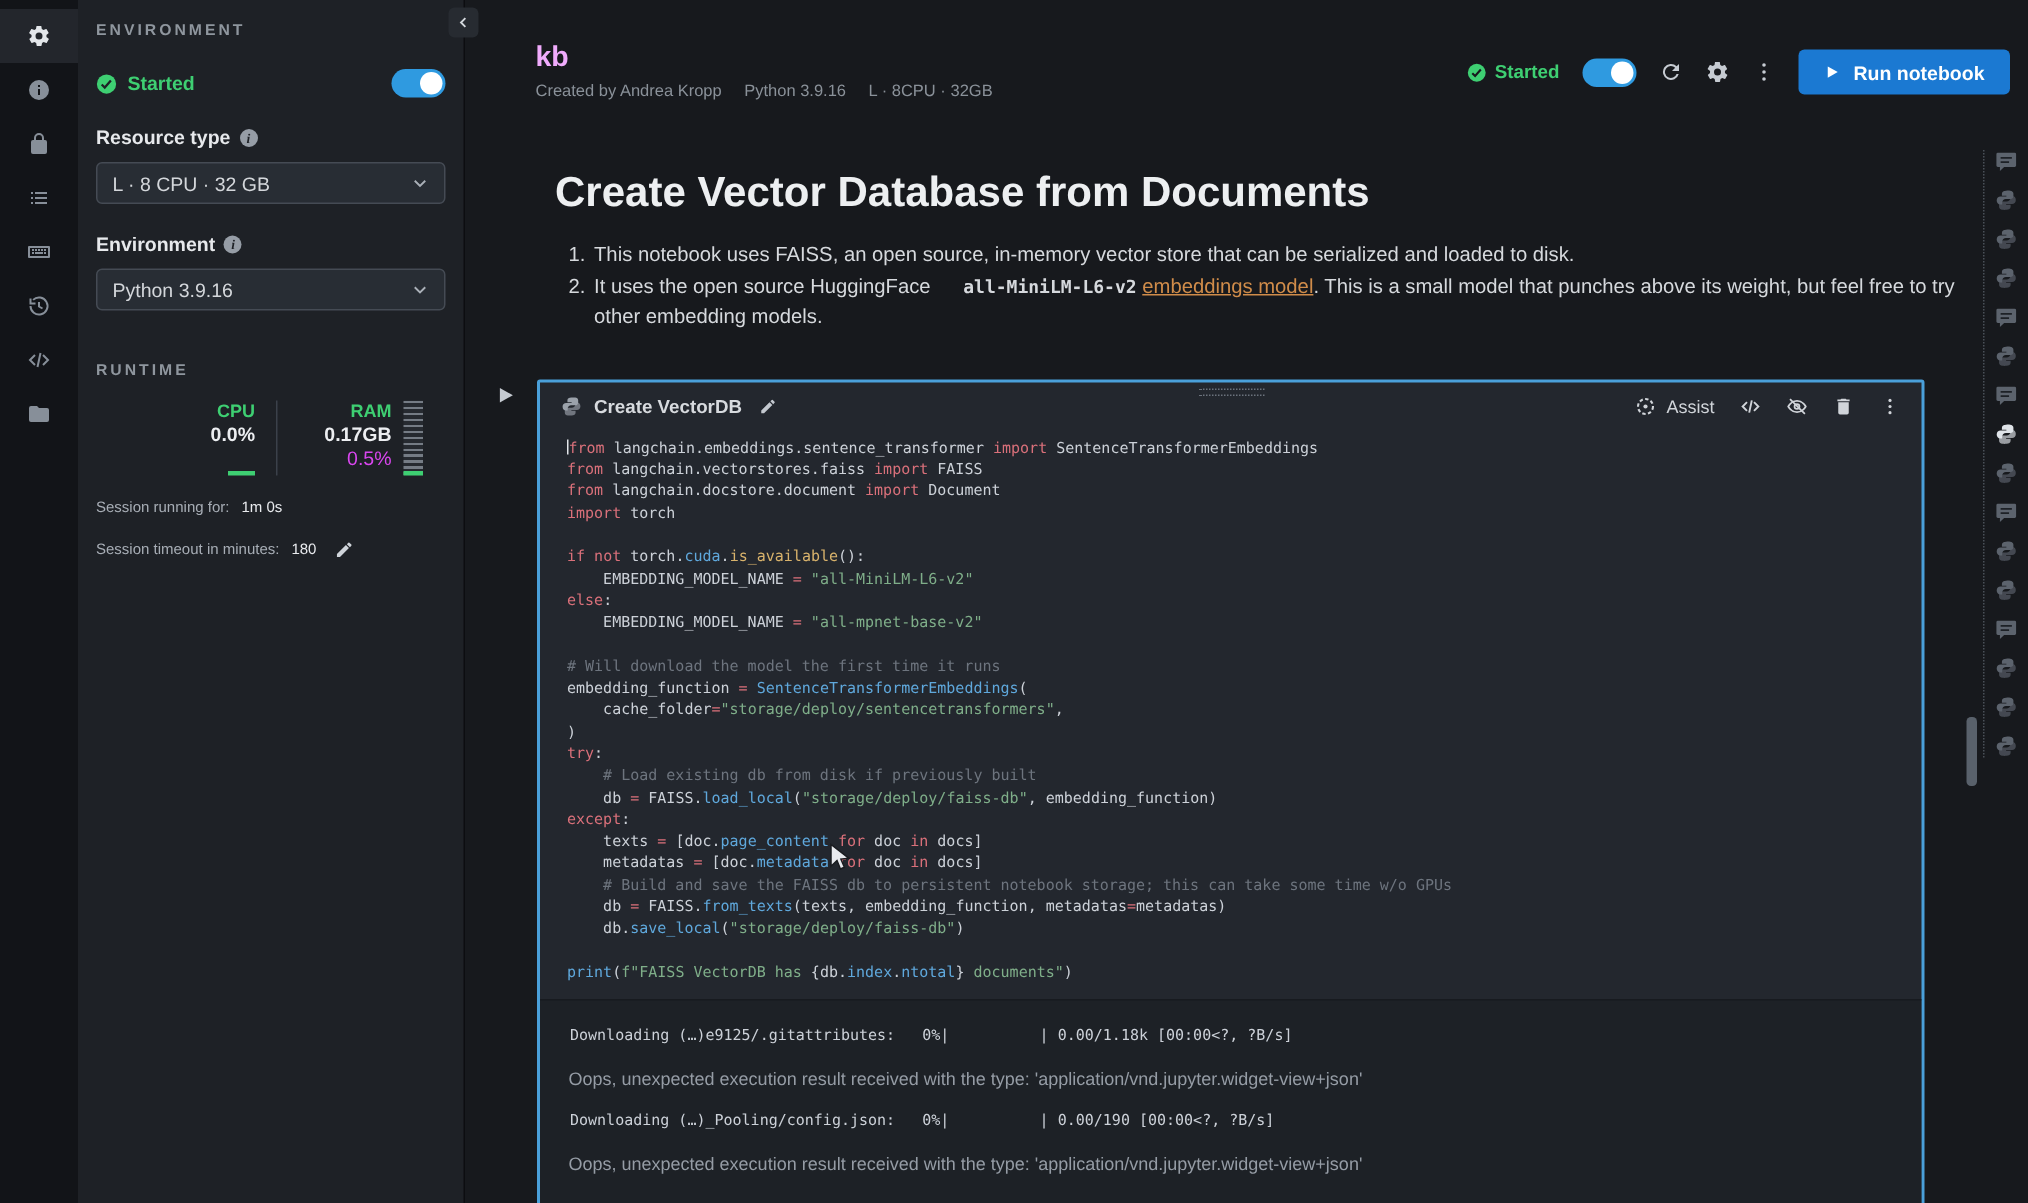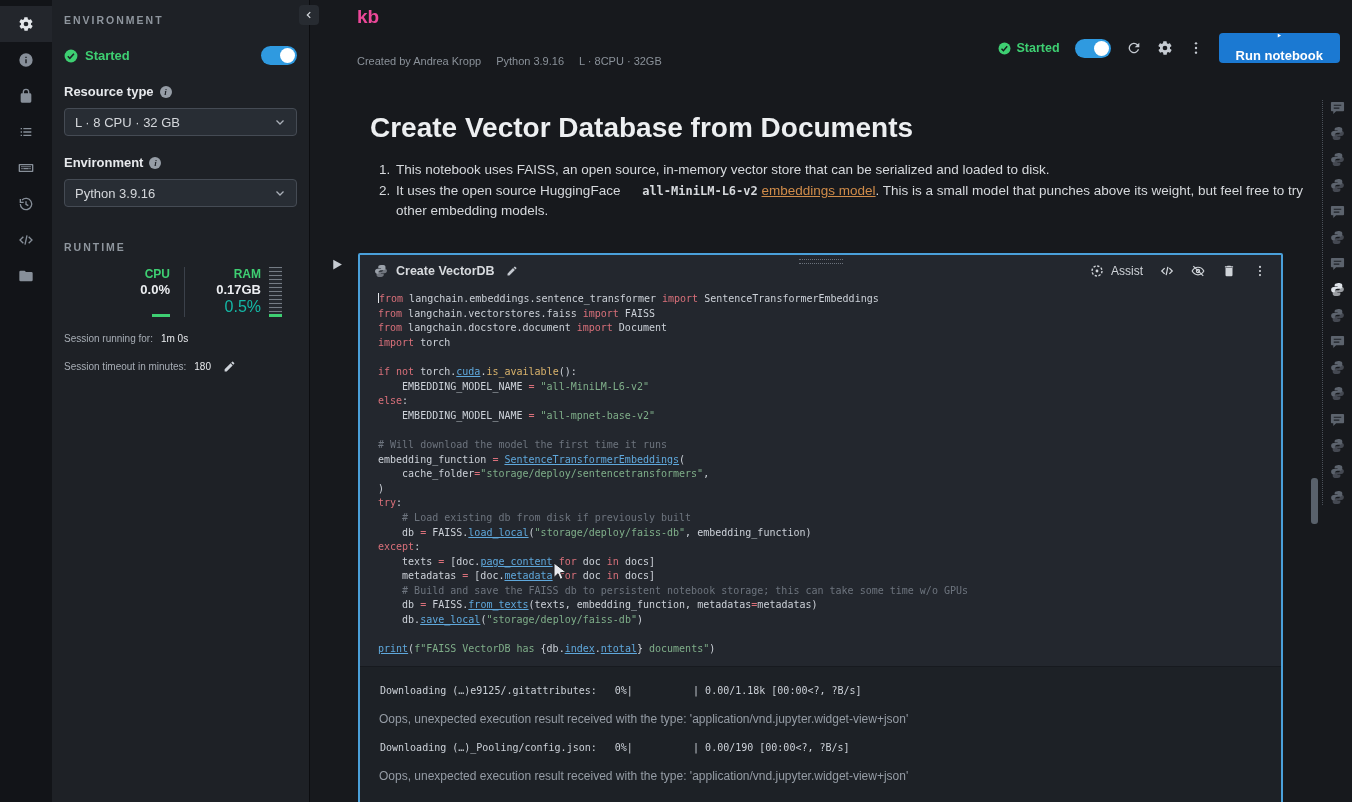--- a/index.html
+++ b/index.html
@@ -22,39 +22,39 @@
   .toggle .knob { position:absolute; right:2px; top:2px; width:15px; height:15px; border-radius:50%; background:#fff; }
   .field-label { display:flex; align-items:center; gap:6px; margin-top:19px; font-size:13px; font-weight:bold; color:#e7e9ec; }
   .info-dot { width:12px; height:12px; border-radius:50%; background:#969da6; color:#1e2126; font-size:9px; font-weight:bold; display:inline-flex; align-items:center; justify-content:center; font-family:"Liberation Serif", serif; font-style:italic; }
   .select { margin-top:9px; height:28px; background:#282d34; border:1px solid #454b54; border-radius:4px; display:flex; align-items:center; padding:0 10px; font-size:13px; color:#d4d7db; cursor:pointer; }
   .select svg { margin-left:auto; width:12px; height:12px; color:#aab0b8; }
   .runtime-title { font-size:10.5px; font-weight:bold; letter-spacing:2px; color:#8f969e; margin-top:34px; }
   .meters { display:flex; justify-content:flex-end; padding-right:15px; margin-top:14px; height:50px; }
   .m-col { width:62px; display:flex; flex-direction:column; align-items:flex-end; }
   .m-label { font-size:12px; font-weight:bold; color:#3ecf72; }
   .m-val { font-size:13px; font-weight:bold; color:#eceef1; margin-top:1px; }
-  .m-pct { font-size:16px; color:#14b8a6; margin-top:1px;margin-left:44px; }
+  .m-pct { font-size:13px; color:#d946ef; margin-top:1px;margin-left:44px; }
   .m-underline { width:18px; height:3px; background:#3ecf72; margin-top:auto; }
   .m-div { width:1px; background:#3b414a; margin:0 14px; }
   .m-bar { width:13px; height:50px; margin-left:8px; background:repeating-linear-gradient(180deg,#757c85 0px,#757c85 1.5px,#262a30 1.5px,#262a30 4px); position:relative; }
   .m-bar .m-fill { position:absolute; bottom:0; left:0; width:100%; height:3px; background:#3ecf72; }
   .session-row { margin-top:16px; font-size:10px; color:#a7adb5; display:flex; align-items:center; }
   .session-row .val { color:#e9ebee; margin-left:8px; }
   .session-row svg { width:13px; height:13px; color:#cfd4da; margin-left:12px; cursor:pointer; }
 
   
   .main { position:absolute; left:310px; top:0; width:1042px; height:802px; background:#17191d; }
   .collapse-btn { position:absolute; left:-11px; top:5px; width:20px; height:20px; background:#272b31; border-radius:4px; color:#d4d8dd; display:flex; align-items:center; justify-content:center; cursor:pointer; z-index:6; }
-  .doc-title { position:absolute; left:47px; top:6px; font-size:19px; font-weight:bold; color:#ec4899; }
+  .doc-title { position:absolute; left:47px; top:28px; font-size:19px; font-weight:bold; color:#f0abfc; }
   .doc-meta { position:absolute; left:47px; top:55px; font-size:11px; color:#8a9199; display:flex; gap:15px; }
   .hdr-controls { position:absolute; right:12px; top:33px; display:flex; align-items:center; gap:15px; height:30px; }
   .hdr-status { display:flex; align-items:center; gap:6px; color:#3ecf72; font-size:12.5px; font-weight:bold; }
   .icon-btn { color:#c6cbd2; cursor:pointer; display:flex; }
   .icon-btn svg { width:16px; height:16px; }
-  .run-btn { height:30px; background:#1b79d2; border-radius:4px; color:#fff; display:flex; align-items:center; gap:10px; padding:0 17px; font-size:13px; font-weight:bold; cursor:pointer;flex-direction:column; }
+  .run-btn { height:30px; background:#1b79d2; border-radius:4px; color:#fff; display:flex; align-items:center; gap:10px; padding:0 17px; font-size:13px; font-weight:bold; cursor:pointer; }
   .run-btn svg { width:10px; height:10px; }
 
   .nb-heading { position:absolute; left:60px; top:112px; font-size:28px; font-weight:bold; color:#edeff1; }
   .nb-list { position:absolute; left:84px; top:160px; width:910px; font-size:13.5px; color:#d6d9dd; }
   .nb-list li { line-height:20px; margin-bottom:1px; padding-left:2px; }
   .nb-list .code { font-family:"DejaVu Sans Mono", monospace; font-size:12px; font-weight:bold; }
   .nb-list .link { color:#d08c4a; text-decoration:underline; cursor:pointer; }
 
   
   .run-cell { position:absolute; left:20px; top:257px; color:#c6cbd2; cursor:pointer; }
@@ -64,21 +64,21 @@
   .cell-header { height:32px; display:flex; align-items:center; padding:0 14px; }
   .cell-header .py-ic { color:#9ba2ab; display:flex; }
   .cell-title { margin-left:8px; font-size:12.5px; font-weight:bold; color:#d7dade; }
   .cell-header .pencil { margin-left:11px; color:#c3c8cf; cursor:pointer; display:flex; }
   .cell-tools { margin-left:auto; display:flex; align-items:center; gap:17px; color:#bcc2c9; }
   .cell-tools .tool { display:flex; align-items:center; gap:7px; font-size:12px; color:#d0d4d9; cursor:pointer; }
   .cell-tools svg { width:14px; height:14px; }
 
   .code { padding:6px 0 8px 18px; font-family:"DejaVu Sans Mono", monospace; font-size:10px; cursor:text; }
   .code-line { height:14.6px; white-space:pre; }
-  .tk-k { color:#d9707a; } .tk-p { color:#ccd1d8; } .tk-b { color:#5fa8dc;text-decoration:underline; }
+  .tk-k { color:#d9707a; } .tk-p { color:#ccd1d8; } .tk-b { color:#5fa8dc; }
   .tk-s { color:#7fae89; } .tk-c { color:#6d747e; } .tk-y { color:#d9b36c; }
   .caret { display:inline-block; width:0; height:10px; border-left:1px solid #e2e5e9; vertical-align:-1px; }
 
   .outputs { background:#1d2126; border-top:1px solid #171a1f; padding:10px 0 8px 0; height:100%; }
   .out-mono { font-family:"DejaVu Sans Mono", monospace; font-size:10px; color:#ccd1d8; padding:8px 20px; white-space:pre; }
   .out-plain { font-size:12px; color:#959ca5; padding:8px 19px; }
 
   
   .scroll-thumb { position:absolute; left:1311px; top:478px; width:7px; height:46px; background:#59616b; border-radius:3px; cursor:pointer; }
   .minimap { position:absolute; left:1322px; top:100px; width:30px; display:flex; flex-direction:column; gap:11px; border-left:1px dotted #4a5058; padding-left:7px; }

